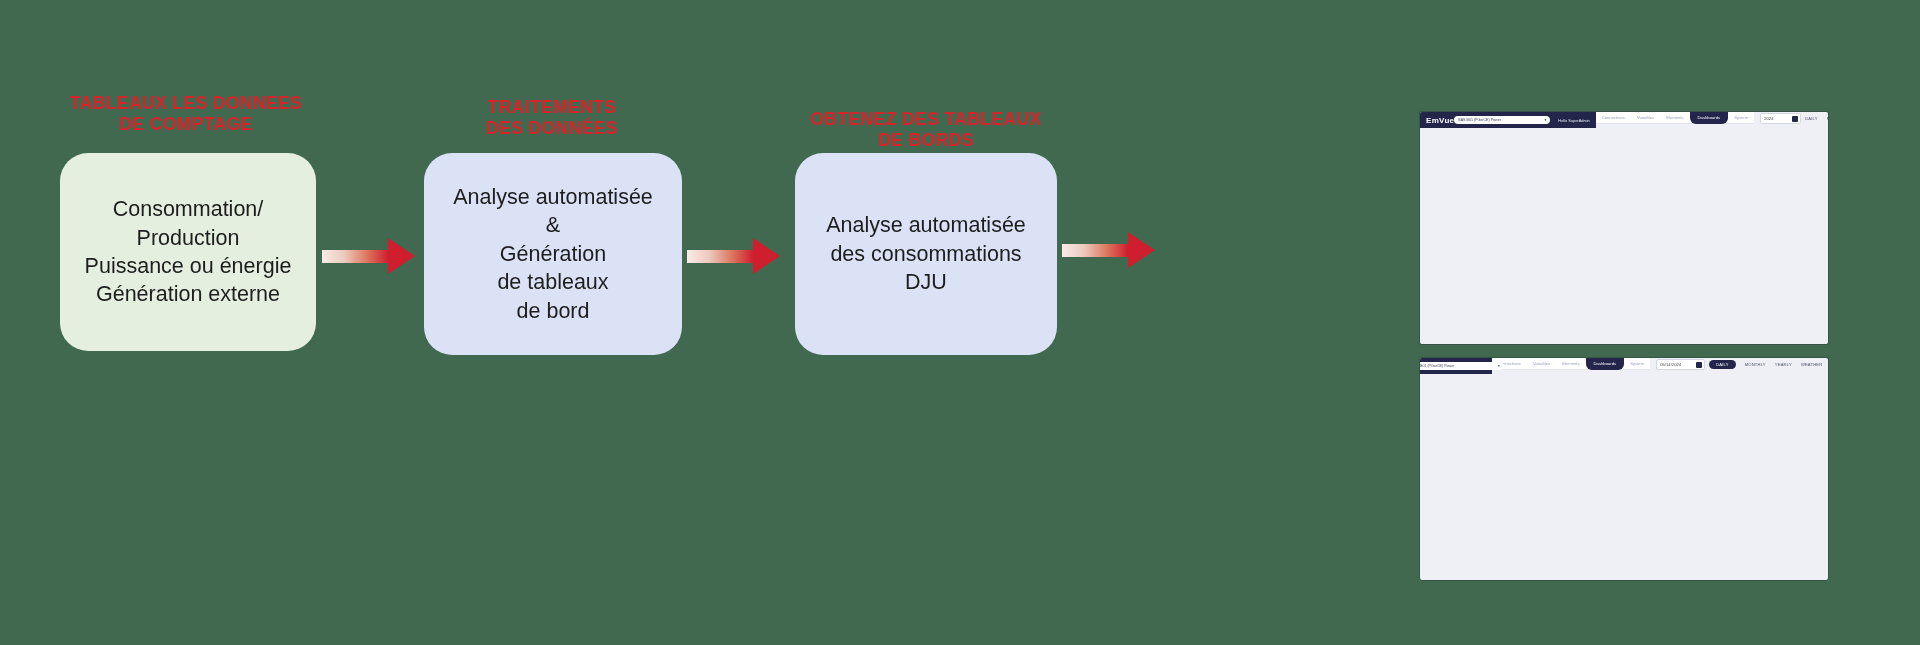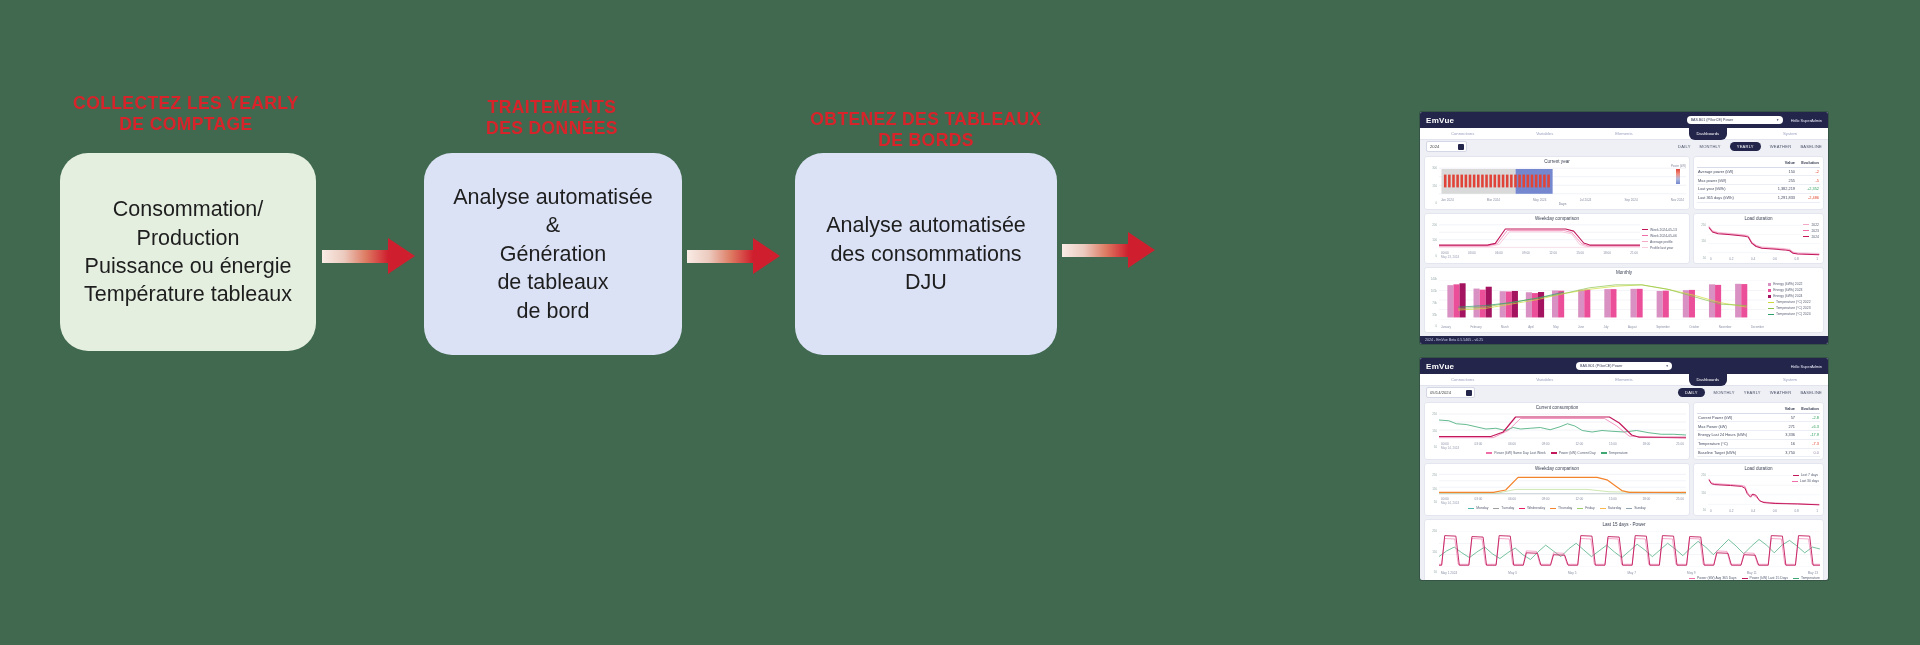--- a/index.html
+++ b/index.html
@@ -6,21 +6,21 @@
   body{width:1920px;height:645px;background:#40694f;font-family:"Liberation Sans",sans-serif;position:relative;overflow:hidden}
 
   
   .step-heading{position:absolute;color:#d8232a;font-weight:bold;font-size:17.5px;line-height:1.22;text-align:center;letter-spacing:.4px;white-space:pre-line}
   .flow-box{position:absolute;border-radius:28px;display:flex;align-items:center;justify-content:center;text-align:center;font-size:21.5px;line-height:1.32;color:#1e1e1e;white-space:pre-line}
   .arrow{position:absolute;display:flex;align-items:center;height:36px}
   .arrow .shaft{width:66px;height:13px;background:linear-gradient(90deg,#f9ece6,#eccabe,#dd7a62,#cf1f2e)}
   .arrow .head{width:0;height:0;border-top:18px solid transparent;border-bottom:18px solid transparent;border-left:27px solid #cf1f2e}
 
   
-  .dash{position:absolute;width:408px;background:#eef0f6;display:flex;flex-direction:column;box-shadow:0 0 0 1px rgba(20,25,40,.25);border-radius:2px;overflow:hidden}
+  .dash{position:absolute;width:408px;background:#eef0f6;display:flex;flex-direction:row;box-shadow:0 0 0 1px rgba(20,25,40,.25);border-radius:2px;overflow:hidden}
   .dash-header{height:16px;background:#23254a;display:flex;align-items:center;padding:0 6px;position:relative;flex:0 0 auto}
   .logo{color:#fff;font-weight:bold;font-size:8px;letter-spacing:.3px}
   .meter-pill{background:#fff;border-radius:6px;color:#3a3f5c;font-size:3.6px;height:8px;display:flex;align-items:center;gap:3px;padding:0 4px;min-width:88px;justify-content:space-between}
   .dash-header .pill-right{margin-left:auto}
   .dash-header .pill-center{position:absolute;left:50%;transform:translateX(-50%)}
   .user{color:#e8eaf6;font-size:3.9px;margin-left:auto}
   .pill-right + .user{margin-left:8px}
   .dash-nav{height:11px;background:#fff;border-bottom:1px solid #e1e3ee;display:flex;align-items:flex-start;justify-content:space-around;flex:0 0 auto}
   .nav-tab{font-size:4.2px;color:#9aa1c0;padding:3px 6px;cursor:pointer}
   .nav-tab.active{background:#23254a;color:#fff;border-radius:0 0 6px 6px;padding:3px 8px 4px}
@@ -56,26 +56,26 @@
   .pos{color:#2e9e5b}.neg{color:#e0452e}.neu{color:#98a}
   .colorbar{position:absolute;right:3px;top:7px;display:flex;flex-direction:column;align-items:center;gap:1px}
   .colorbar .bar{width:4px;height:15px;background:linear-gradient(#e04438,#f0907f,#aebadf,#7487cf)}
   .colorbar .cb-label{font-size:2.9px;color:#8a8fa5}
   .dash-footer{height:8px;background:#23254a;color:#c9cde6;font-size:3.6px;display:flex;align-items:center;padding:0 5px;flex:0 0 auto;margin-top:auto}
   svg.mini{display:block;width:100%}
 </style>
 </head>
 <body>
 
-<div class="step-heading" style="left:55px;top:93px;width:262px">COLLECTEZ LES YEARLY
+<div class="step-heading" style="left:55px;top:93px;width:262px">TABLEAUX LES DONNEES
 DE COMPTAGE</div>
 <div class="flow-box" style="left:60px;top:153px;width:256px;height:198px;background:#e4efe0">Consommation/
 Production
 Puissance ou énergie
-Température tableaux</div>
+Génération externe</div>
 
 <div class="arrow" style="left:322px;top:238px">
   <div class="shaft"></div>
   <div class="head"></div>
 </div>
 
 <div class="step-heading" style="left:418px;top:97px;width:268px">TRAITEMENTS
 DES DONNÉES</div>
 <div class="flow-box" style="left:424px;top:153px;width:258px;height:202px;background:#dbe2f6">Analyse automatisée
 &amp;

